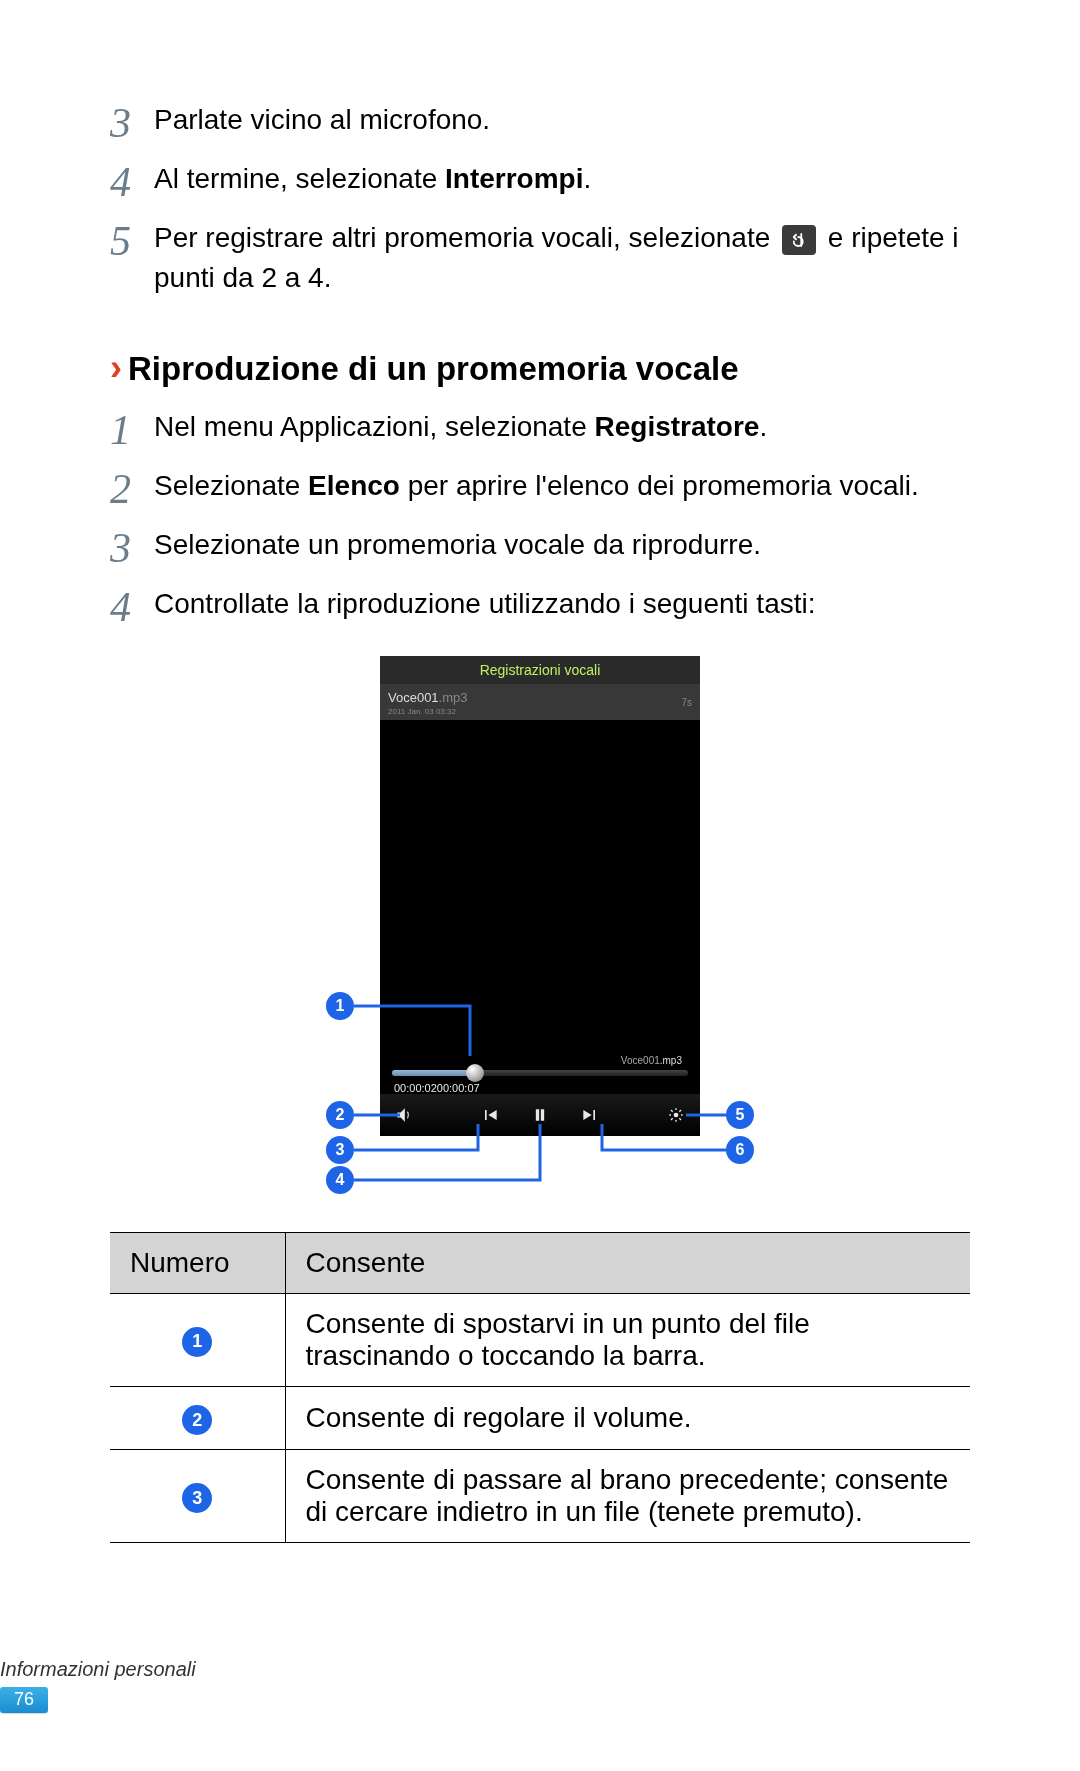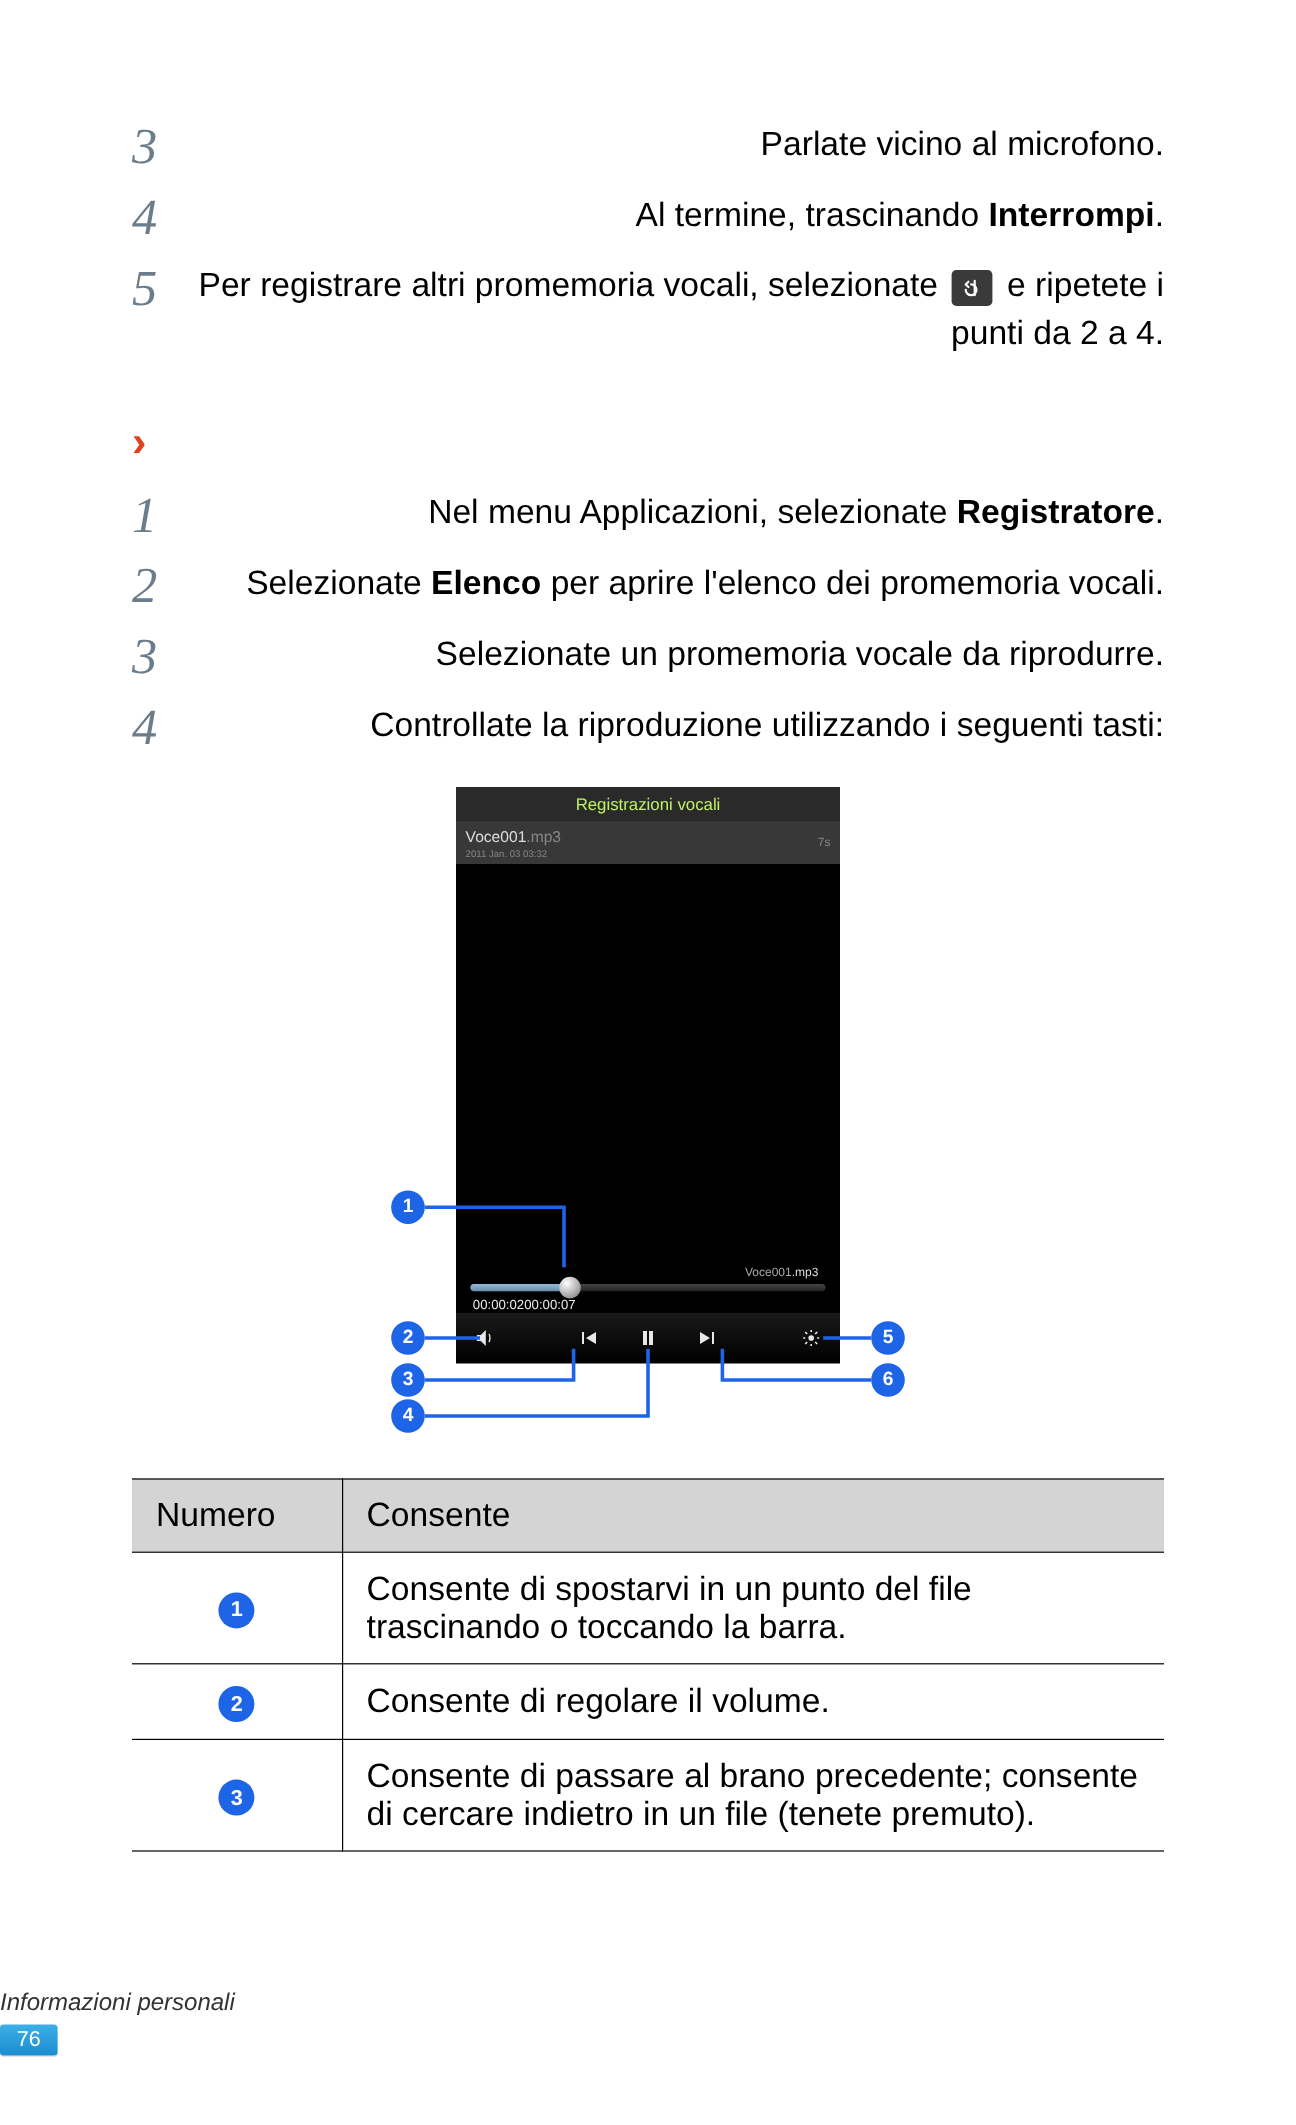--- a/index.html
+++ b/index.html
@@ -12,21 +12,21 @@
   .step-num {
     font-family: Georgia, "Times New Roman", serif;
     font-style: italic;
     font-size: 42px;
     color: #6b7d8a;
     width: 44px;
     text-align: left;
     line-height: 1;
     padding-top: 2px;
   }
-  .step-body { flex: 1; font-size: 28px; line-height: 1.4; text-align: right; }
+  .step-body { flex: 1; font-size: 28px; line-height: 1.4; }
   .step-body p { margin-bottom: 6px; }
   .step-body .inline-icon {
     display: inline-flex; align-items: center; justify-content: center;
     width: 34px; height: 30px; background: #3a3a3a; border-radius: 4px;
     vertical-align: middle; margin: 0 4px; position: relative;
   }
   .step-body .inline-icon svg { width: 18px; height: 18px; }
 
   .section-header {
     display: flex; align-items: baseline;
@@ -124,21 +124,21 @@
     <div class="step-num">3</div>
     <div class="step-body">
       <p>Parlate vicino al microfono.</p>
     </div>
   </div>
 
   <div class="step-row">
     <div class="step-num">4</div>
     <div class="step-body">
       <p>
-        <span>Al termine, trascinando </span><b>Interrompi</b><span>.</span>
+        <span>Al termine, selezionate </span><b>Interrompi</b><span>.</span>
       </p>
     </div>
   </div>
 
   <div class="step-row">
     <div class="step-num">5</div>
     <div class="step-body">
       <p>
         <span>Per registrare altri promemoria vocali, selezionate </span>
         <span class="inline-icon">
@@ -148,20 +148,21 @@
               <path d="M5 14l-3-3 3-3" transform="translate(3,-3)"></path>
             </svg>
         </span>
         <span> e ripetete i punti da 2 a 4.</span>
       </p>
     </div>
   </div>
 
   <div class="section-header">
     <span class="chevron">›</span>
+    <span class="section-title">Riproduzione di un promemoria vocale</span>
   </div>
 
   <div class="step-row">
     <div class="step-num">1</div>
     <div class="step-body">
       <p>
         <span>Nel menu Applicazioni, selezionate </span><b>Registratore</b><span>.</span>
       </p>
     </div>
   </div>

